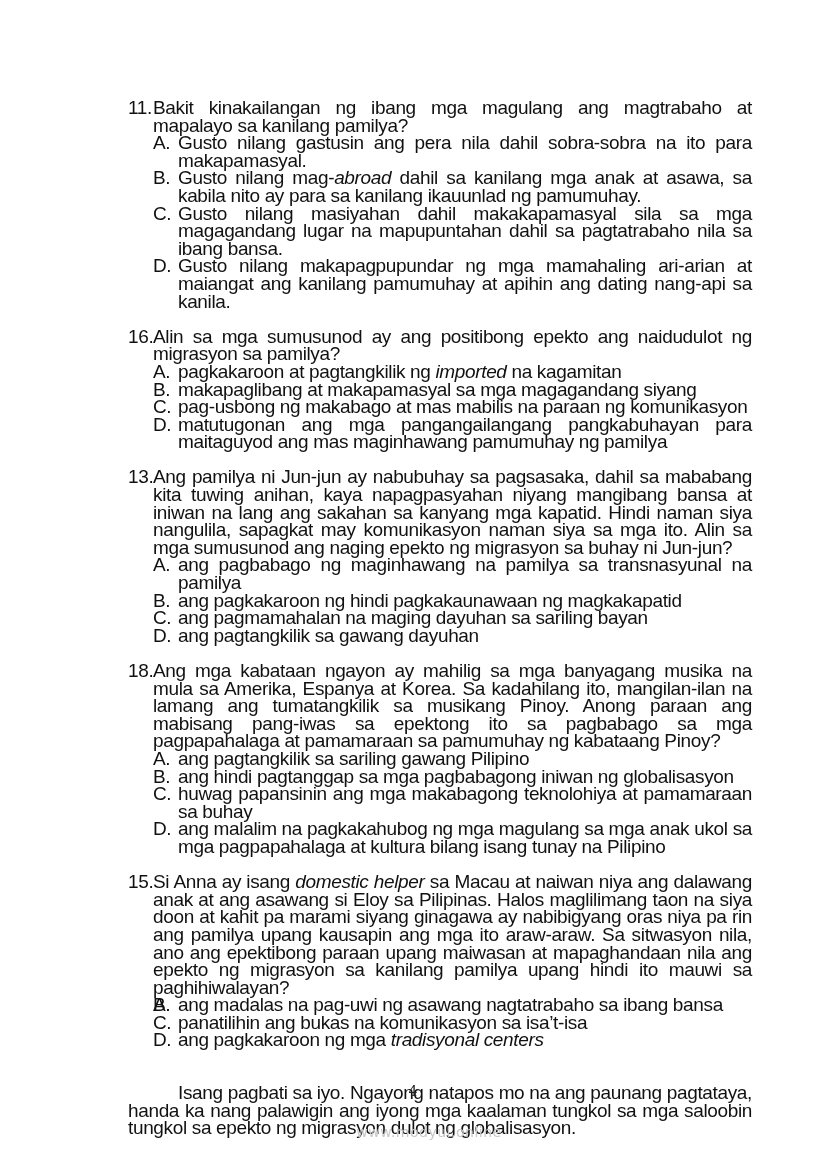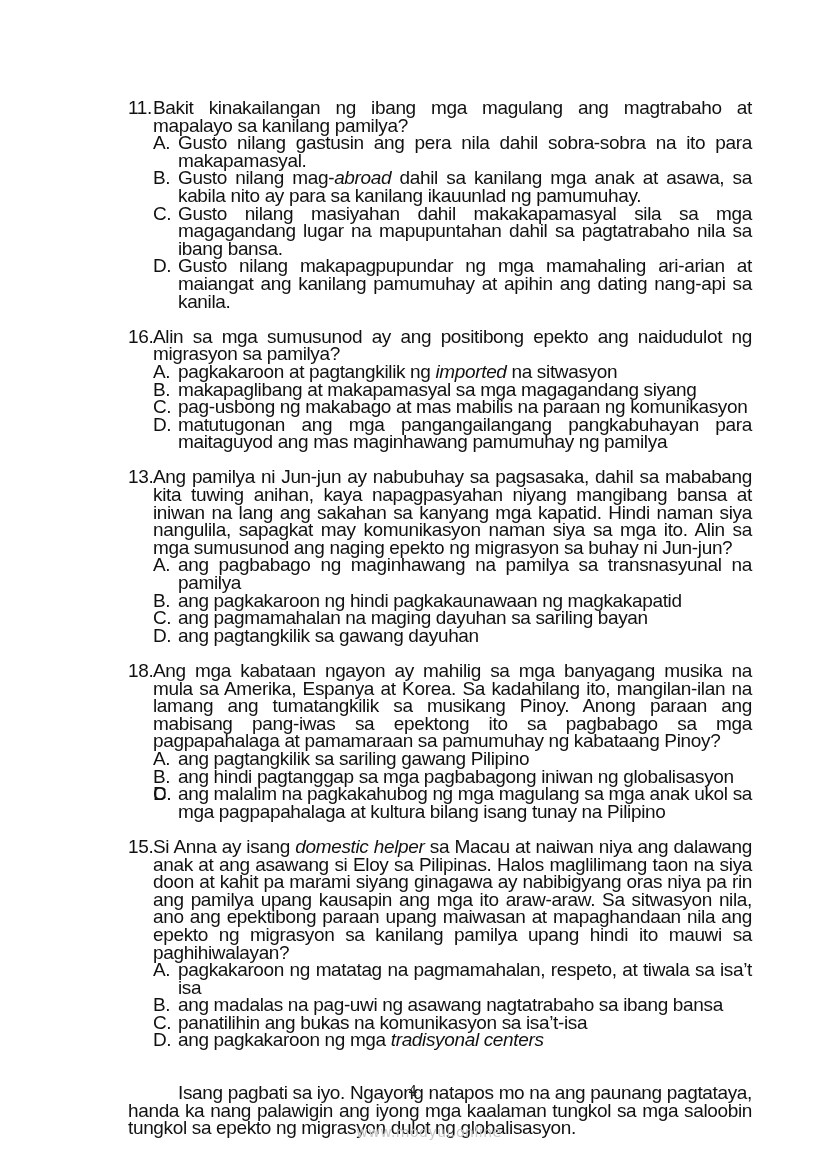--- a/index.html
+++ b/index.html
@@ -30,48 +30,48 @@
     <div class="stem">Bakit kinakailangan ng ibang mga magulang ang magtrabaho at mapalayo sa kanilang pamilya?</div>
     <div class="opt"><span class="olet">A.</span><span>Gusto nilang gastusin ang pera nila dahil sobra-sobra na ito para makapamasyal.</span></div>
     <div class="opt"><span class="olet">B.</span><span>Gusto nilang mag-</span><em>abroad</em><span> dahil sa kanilang mga anak at asawa, sa kabila nito ay para sa kanilang ikauunlad ng pamumuhay.</span></div>
     <div class="opt"><span class="olet">C.</span><span>Gusto nilang masiyahan dahil makakapamasyal sila sa mga magagandang lugar na mapupuntahan dahil sa pagtatrabaho nila sa ibang bansa.</span></div>
     <div class="opt"><span class="olet">D.</span><span>Gusto nilang makapagpupundar ng mga mamahaling ari-arian at maiangat ang kanilang pamumuhay at apihin ang dating nang-api sa kanila.</span></div>
   </div>
 
   <div class="q">
     <span class="qnum">16.</span>
     <div class="stem">Alin sa mga sumusunod ay ang positibong epekto ang naidudulot ng migrasyon sa pamilya?</div>
-    <div class="opt"><span class="olet">A.</span><span>pagkakaroon at pagtangkilik ng </span><em>imported</em><span> na sitwasyon</span></div>
+    <div class="opt"><span class="olet">A.</span><span>pagkakaroon at pagtangkilik ng </span><em>imported</em><span> na kagamitan</span></div>
     <div class="opt"><span class="olet">B.</span><span>makapaglibang at makapamasyal sa mga magagandang siyang</span></div>
     <div class="opt"><span class="olet">C.</span><span>pag-usbong ng makabago at mas mabilis na paraan ng komunikasyon</span></div>
     <div class="opt"><span class="olet">D.</span><span>matutugonan ang mga pangangailangang pangkabuhayan para maitaguyod ang mas maginhawang pamumuhay ng pamilya</span></div>
   </div>
 
   <div class="q">
     <span class="qnum">13.</span>
     <div class="stem">Ang pamilya ni Jun-jun ay nabubuhay sa pagsasaka, dahil sa mababang kita tuwing anihan, kaya napagpasyahan niyang mangibang bansa at iniwan na lang ang sakahan sa kanyang mga kapatid. Hindi naman siya nangulila, sapagkat may komunikasyon naman siya sa mga ito. Alin sa mga sumusunod ang naging epekto ng migrasyon sa buhay ni Jun-jun?</div>
     <div class="opt"><span class="olet">A.</span><span>ang pagbabago ng maginhawang na pamilya sa transnasyunal na pamilya</span></div>
     <div class="opt"><span class="olet">B.</span><span>ang pagkakaroon ng hindi pagkakaunawaan ng magkakapatid</span></div>
     <div class="opt"><span class="olet">C.</span><span>ang pagmamahalan na maging dayuhan sa sariling bayan</span></div>
     <div class="opt"><span class="olet">D.</span><span>ang pagtangkilik sa gawang dayuhan</span></div>
   </div>
 
   <div class="q">
     <span class="qnum">18.</span>
     <div class="stem">Ang mga kabataan ngayon ay mahilig sa mga banyagang musika na mula sa Amerika, Espanya at Korea. Sa kadahilang ito, mangilan-ilan na lamang ang tumatangkilik sa musikang Pinoy. Anong paraan ang mabisang pang-iwas sa epektong ito sa pagbabago sa mga pagpapahalaga at pamamaraan sa pamumuhay ng kabataang Pinoy?</div>
     <div class="opt"><span class="olet">A.</span><span>ang pagtangkilik sa sariling gawang Pilipino</span></div>
     <div class="opt"><span class="olet">B.</span><span>ang hindi pagtanggap sa mga pagbabagong iniwan ng globalisasyon</span></div>
-    <div class="opt"><span class="olet">C.</span></div>
+    <div class="opt"><span class="olet">C.</span><span>huwag papansinin ang mga makabagong teknolohiya at pamamaraan sa buhay</span></div>
     <div class="opt"><span class="olet">D.</span><span>ang malalim na pagkakahubog ng mga magulang sa mga anak ukol sa mga pagpapahalaga at kultura bilang isang tunay na Pilipino</span></div>
   </div>
 
   <div class="q">
     <span class="qnum">15.</span>
     <div class="stem"><span>Si Anna ay isang </span><em>domestic helper</em><span> sa Macau at naiwan niya ang dalawang anak at ang asawang si Eloy sa Pilipinas. Halos maglilimang taon na siya doon at kahit pa marami siyang ginagawa ay nabibigyang oras niya pa rin ang pamilya upang kausapin ang mga ito araw-araw. Sa sitwasyon nila, ano ang epektibong paraan upang maiwasan at mapaghandaan nila ang epekto ng migrasyon sa kanilang pamilya upang hindi ito mauwi sa paghihiwalayan?</span></div>
-    <div class="opt"><span class="olet">A.</span><span>pagkakaroon ng matatag na pagmamahalan, respeto, at tiwala sa isa’t isa</span></div>
+    <div class="opt"><span class="olet">A.</span></div>
     <div class="opt"><span class="olet">B.</span><span>ang madalas na pag-uwi ng asawang nagtatrabaho sa ibang bansa</span></div>
     <div class="opt"><span class="olet">C.</span><span>panatilihin ang bukas na komunikasyon sa isa’t-isa</span></div>
     <div class="opt"><span class="olet">D.</span><span>ang pagkakaroon ng mga </span><em>tradisyonal centers</em></div>
   </div>
 
   <div class="closing">Isang pagbati sa iyo. Ngayong natapos mo na ang paunang pagtataya, handa ka nang palawigin ang iyong mga kaalaman tungkol sa mga saloobin tungkol sa epekto ng migrasyon dulot ng globalisasyon.</div>
 </div>
 
 <div class="pagenum">4</div>
 <div class="watermark">www.modyul.online</div>

